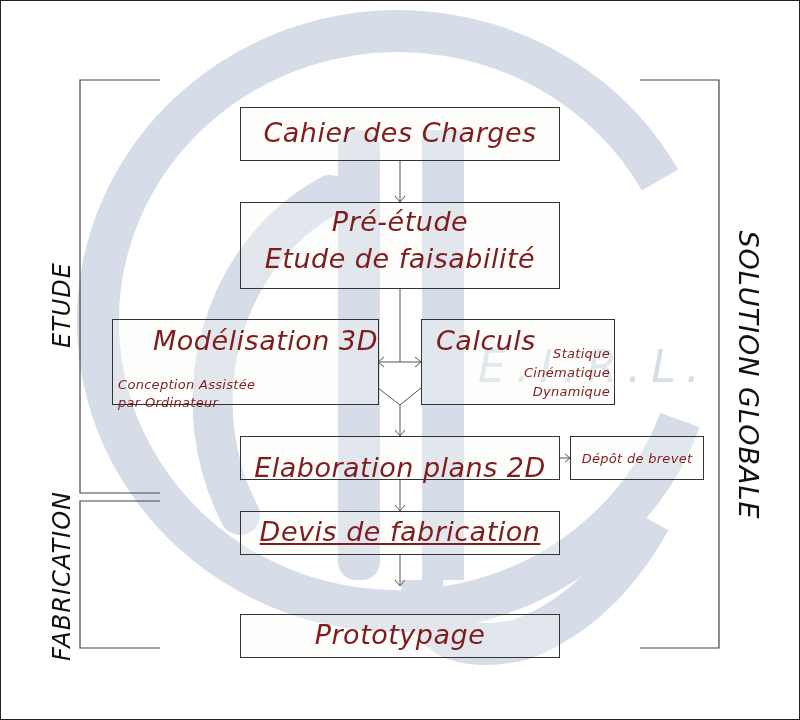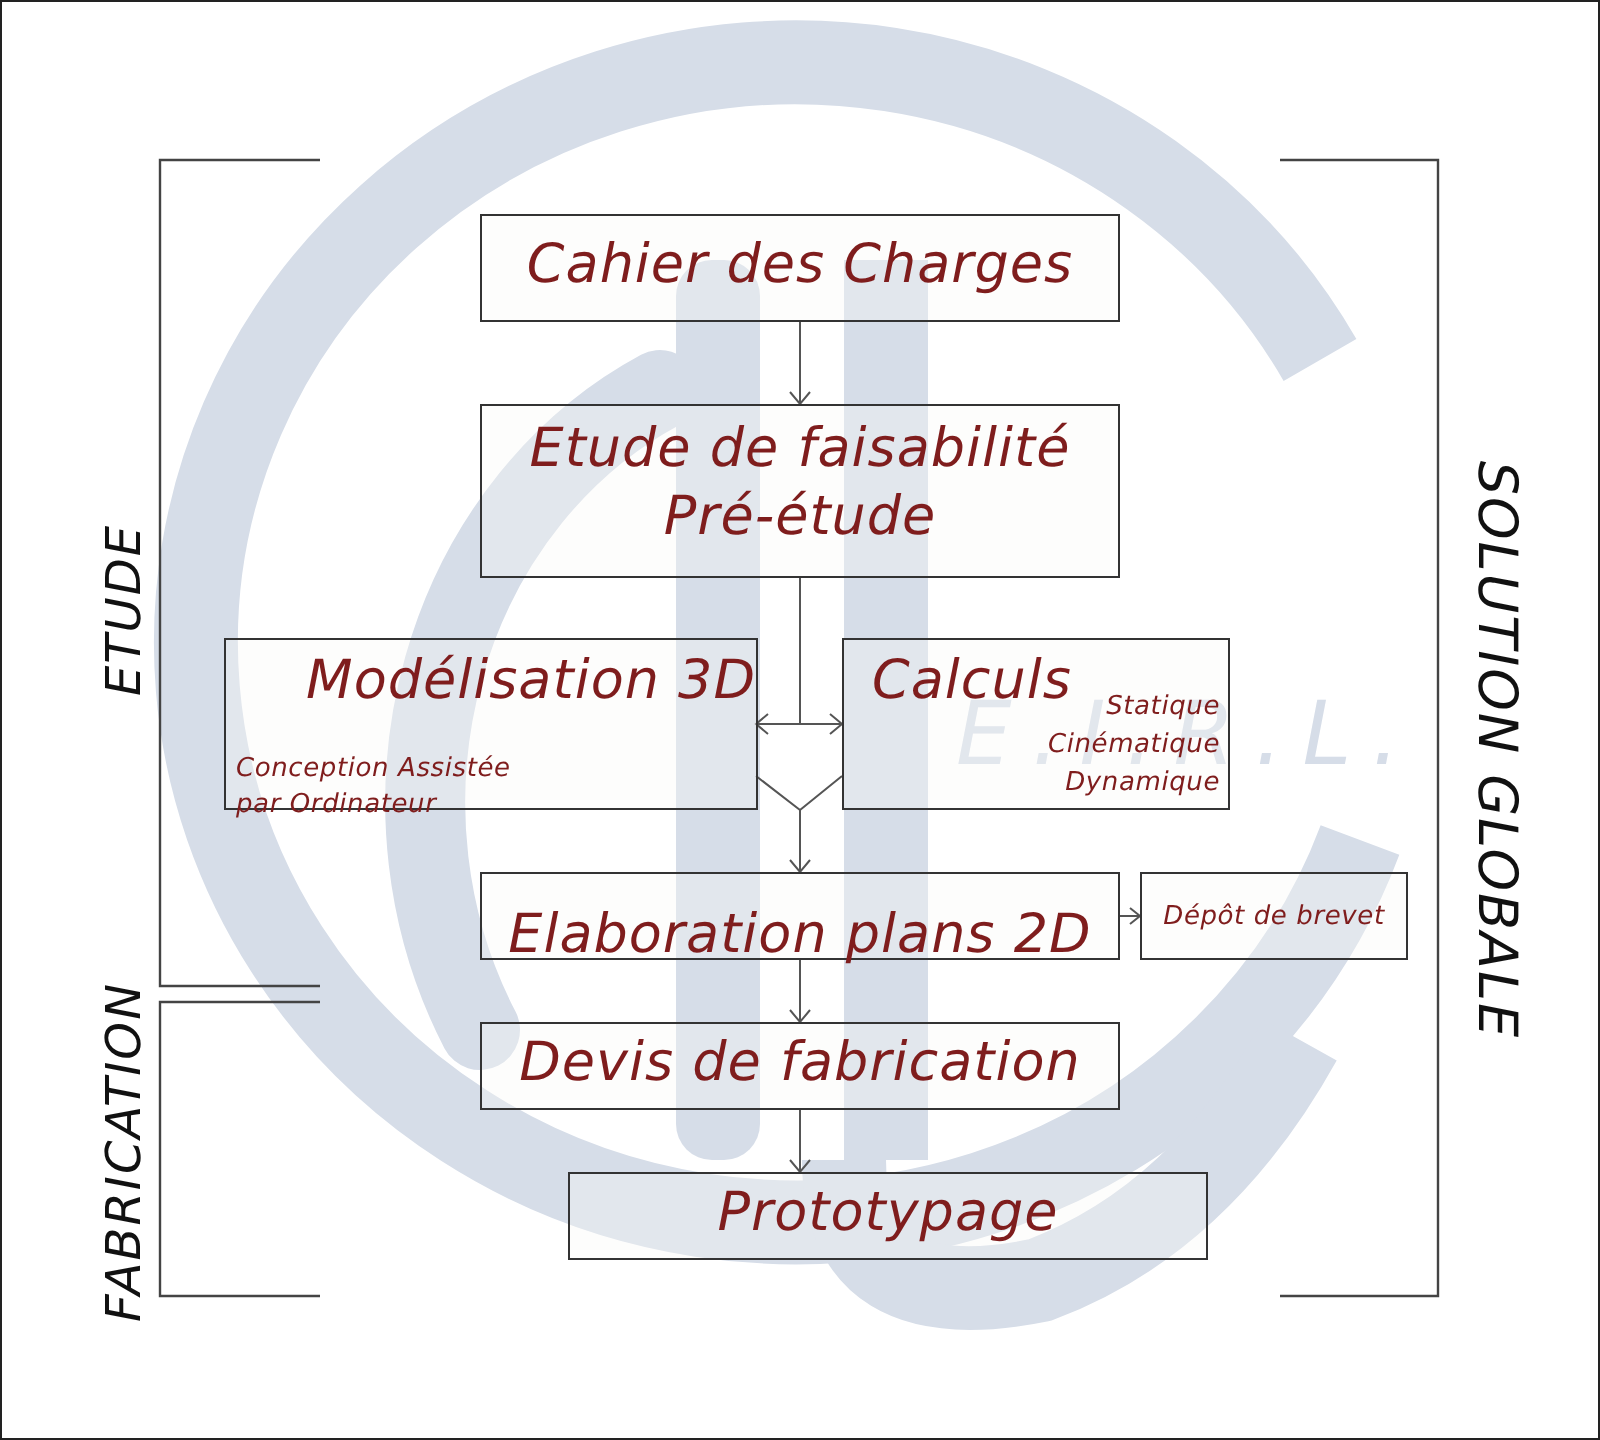--- a/index.html
+++ b/index.html
@@ -70,22 +70,22 @@
     <line x1="400" y1="554" x2="400" y2="586"></line>
     <polyline points="395,580 400,586 405,580"></polyline>
   </g>
 </svg>
 
 <div class="box" style="left:240px;top:107px;width:320px;height:54px;">
   <div class="t-big" style="margin-top:10px;">Cahier des Charges</div>
 </div>
 
 <div class="box" style="left:240px;top:202px;width:320px;height:87px;">
+  <div class="t-big" style="margin-top:4px;">Pré-étude</div>
   <div class="t-big" style="margin-top:7px;">Etude de faisabilité</div>
-  <div class="t-big" style="margin-top:4px;">Pré-étude</div>
 </div>
 
 <div class="box" style="left:112px;top:319px;width:267px;height:86px;">
   <div class="t-big" style="margin-top:6px;padding-left:18px;text-align:right;padding-left:35px;">Modélisation 3D</div>
   <div class="t-small" style="margin-left:5px;margin-top:20px;line-height:18px;">Conception Assistée</div>
   <div class="t-small" style="margin-left:5px;line-height:18px;">par Ordinateur</div>
 </div>
 
 <div class="box" style="left:421px;top:319px;width:194px;height:86px;">
   <div class="t-big" style="position:absolute;left:14px;top:6px;text-align:left;">Calculs</div>
@@ -98,22 +98,22 @@
 
 <div class="box" style="left:240px;top:436px;width:320px;height:44px;">
   <div class="t-big" style="margin-top:16px;">Elaboration plans 2D</div>
 </div>
 
 <div class="box" style="left:570px;top:436px;width:134px;height:44px;">
   <div class="t-small" style="text-align:center;margin-top:14px;">Dépôt de brevet</div>
 </div>
 
 <div class="box" style="left:240px;top:511px;width:320px;height:44px;">
-  <div class="t-big" style="margin-top:5px;">Devis de fabrication</div>
+  <div class="t-big" style="margin-top:5px;text-decoration:underline;">Devis de fabrication</div>
 </div>
 
-<div class="box" style="left:240px;top:586px;width:320px;height:44px;margin-left:44px;">
+<div class="box" style="left:240px;top:614px;width:320px;height:44px;">
   <div class="t-big" style="margin-top:5px;">Prototypage</div>
 </div>
 
 <div class="vlabel" style="font-size:24px;left:62px;top:305px;transform:translate(-50%,-50%) rotate(-90deg);">ETUDE</div>
 <div class="vlabel" style="font-size:24px;left:62px;top:576px;transform:translate(-50%,-50%) rotate(-90deg);">FABRICATION</div>
 <div class="vlabel" style="font-size:27px;left:748px;top:375px;transform:translate(-50%,-50%) rotate(90deg);">SOLUTION GLOBALE</div>
 
 </body></html>

